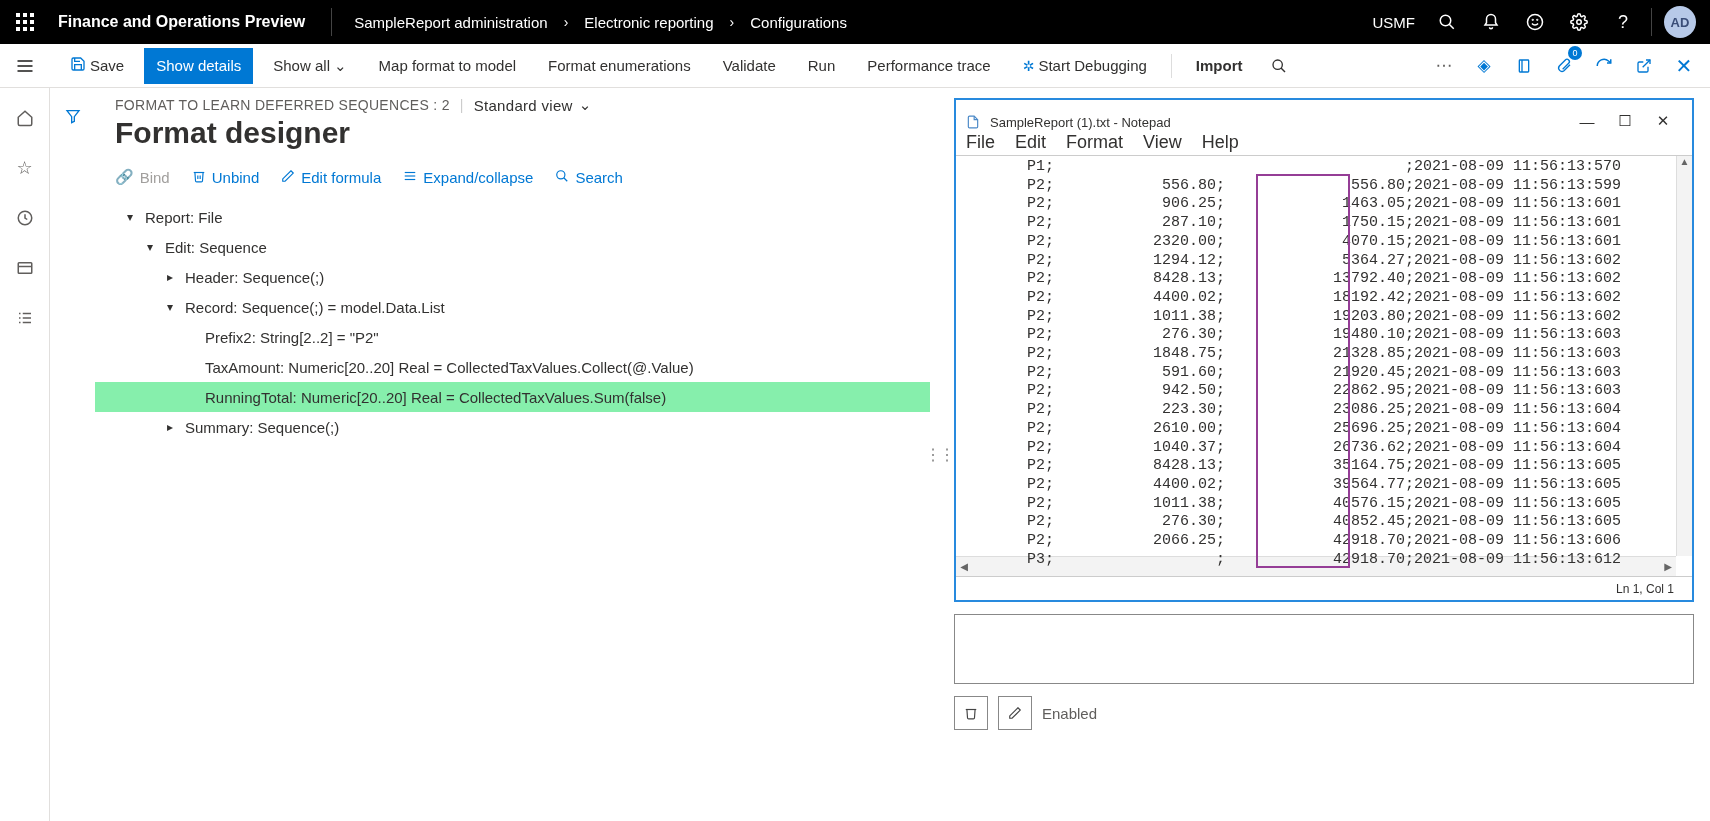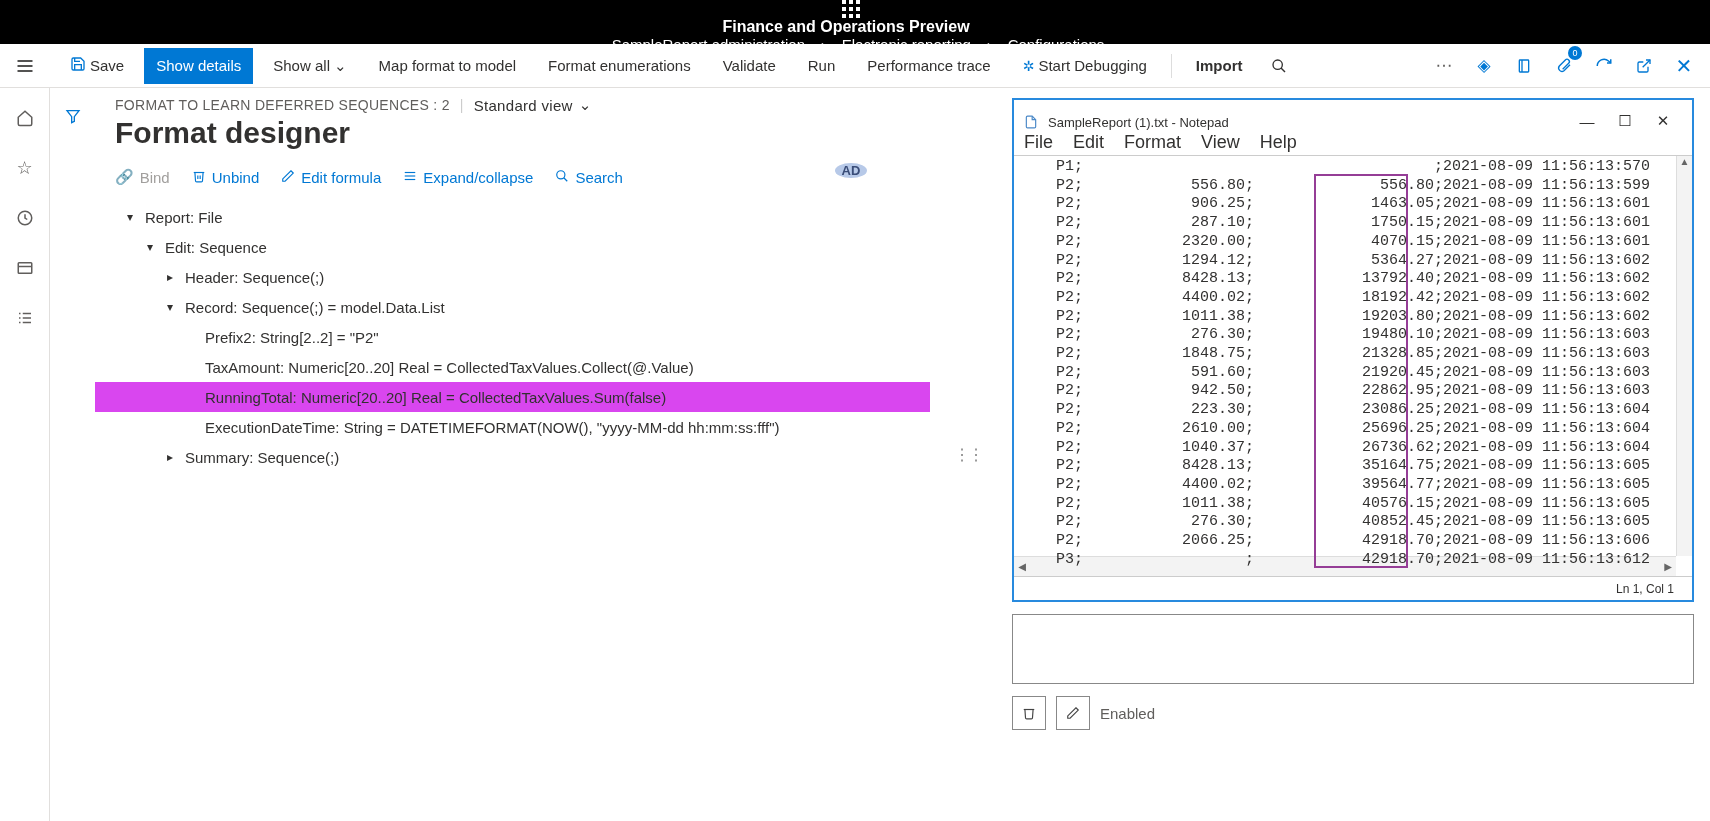--- a/index.html
+++ b/index.html
@@ -15,21 +15,20 @@
 
   
   .topbar {
     height: 44px;
     background: #000;
     color: #fff;
     display: flex;
     align-items: center;
     padding: 0 8px 0 0;
     font-size: 14px;
-    flex-direction: column;
   }
   .waffle {
     width: 50px; height: 44px;
     display: flex; align-items: center; justify-content: center;
     cursor: pointer;
   }
   .app-title { font-weight: 600; font-size: 16px; padding: 0 18px 0 8px; }
   .topbar-sep { width: 1px; height: 28px; background: #444; margin: 0 8px; }
   .breadcrumbs { display: flex; align-items: center; gap: 16px; padding-left: 14px; }
   .breadcrumb { font-size: 15px; cursor: pointer; }
@@ -103,21 +102,21 @@
     border-right: 1px solid #e1dfdd;
     display: flex; flex-direction: column; align-items: center;
     padding-top: 10px; gap: 10px;
   }
   .rail-icon {
     width: 40px; height: 40px;
     display: flex; align-items: center; justify-content: center;
     font-size: 18px; cursor: pointer; color: #605e5c;
   }
 
-  .content { flex: 1; display: flex; gap: 29px; }
+  .content { flex: 1; display: flex; }
 
   .left-pane {
     flex: 0 0 880px;
     display: flex;
     flex-direction: column;
     position: relative;
   }
   .filter-gutter {
     width: 45px;
     display: flex; justify-content: center;
@@ -160,21 +159,21 @@
     width: 30px; text-align: center;
     color: #323130;
     font-size: 12px;
   }
   .tree-row .caret.hidden { visibility: hidden; }
   .tree-row .lbl { }
   .ind0 { padding-left: 20px; }
   .ind1 { padding-left: 40px; }
   .ind2 { padding-left: 60px; }
   .ind3 { padding-left: 80px; }
-  .tree-row.selected { background: #d946ef; }
+  .tree-row.selected { background: #86efac; }
 
   .splitter {
     width: 18px;
     display:flex; align-items:center; justify-content:center;
     color:#888;
   }
   .splitter .handle {
     font-size:16px; letter-spacing:-2px;
   }
 
@@ -525,24 +524,20 @@
                 <span class="lbl">Prefix2: String[2..2] = "P2"</span>
               </div>
               <div class="tree-row ind3">
                 <span class="caret hidden"></span>
                 <span class="lbl">TaxAmount: Numeric[20..20] Real = CollectedTaxValues.Collect(@.Value)</span>
               </div>
               <div class="tree-row ind3 selected">
                 <span class="caret hidden"></span>
                 <span class="lbl">RunningTotal: Numeric[20..20] Real = CollectedTaxValues.Sum(false)</span>
               </div>
-              <div class="tree-row ind3">
-                <span class="caret hidden"></span>
-                <span class="lbl">ExecutionDateTime: String = DATETIMEFORMAT(NOW(), "yyyy-MM-dd hh:mm:ss:fff")</span>
-              </div>
               <div class="tree-row ind2">
                 <span class="caret">▸</span>
                 <span class="lbl">Summary: Sequence(;)</span>
               </div>
             </div>
         </div>
       </div>
     </div>
 
     <div class="splitter">

